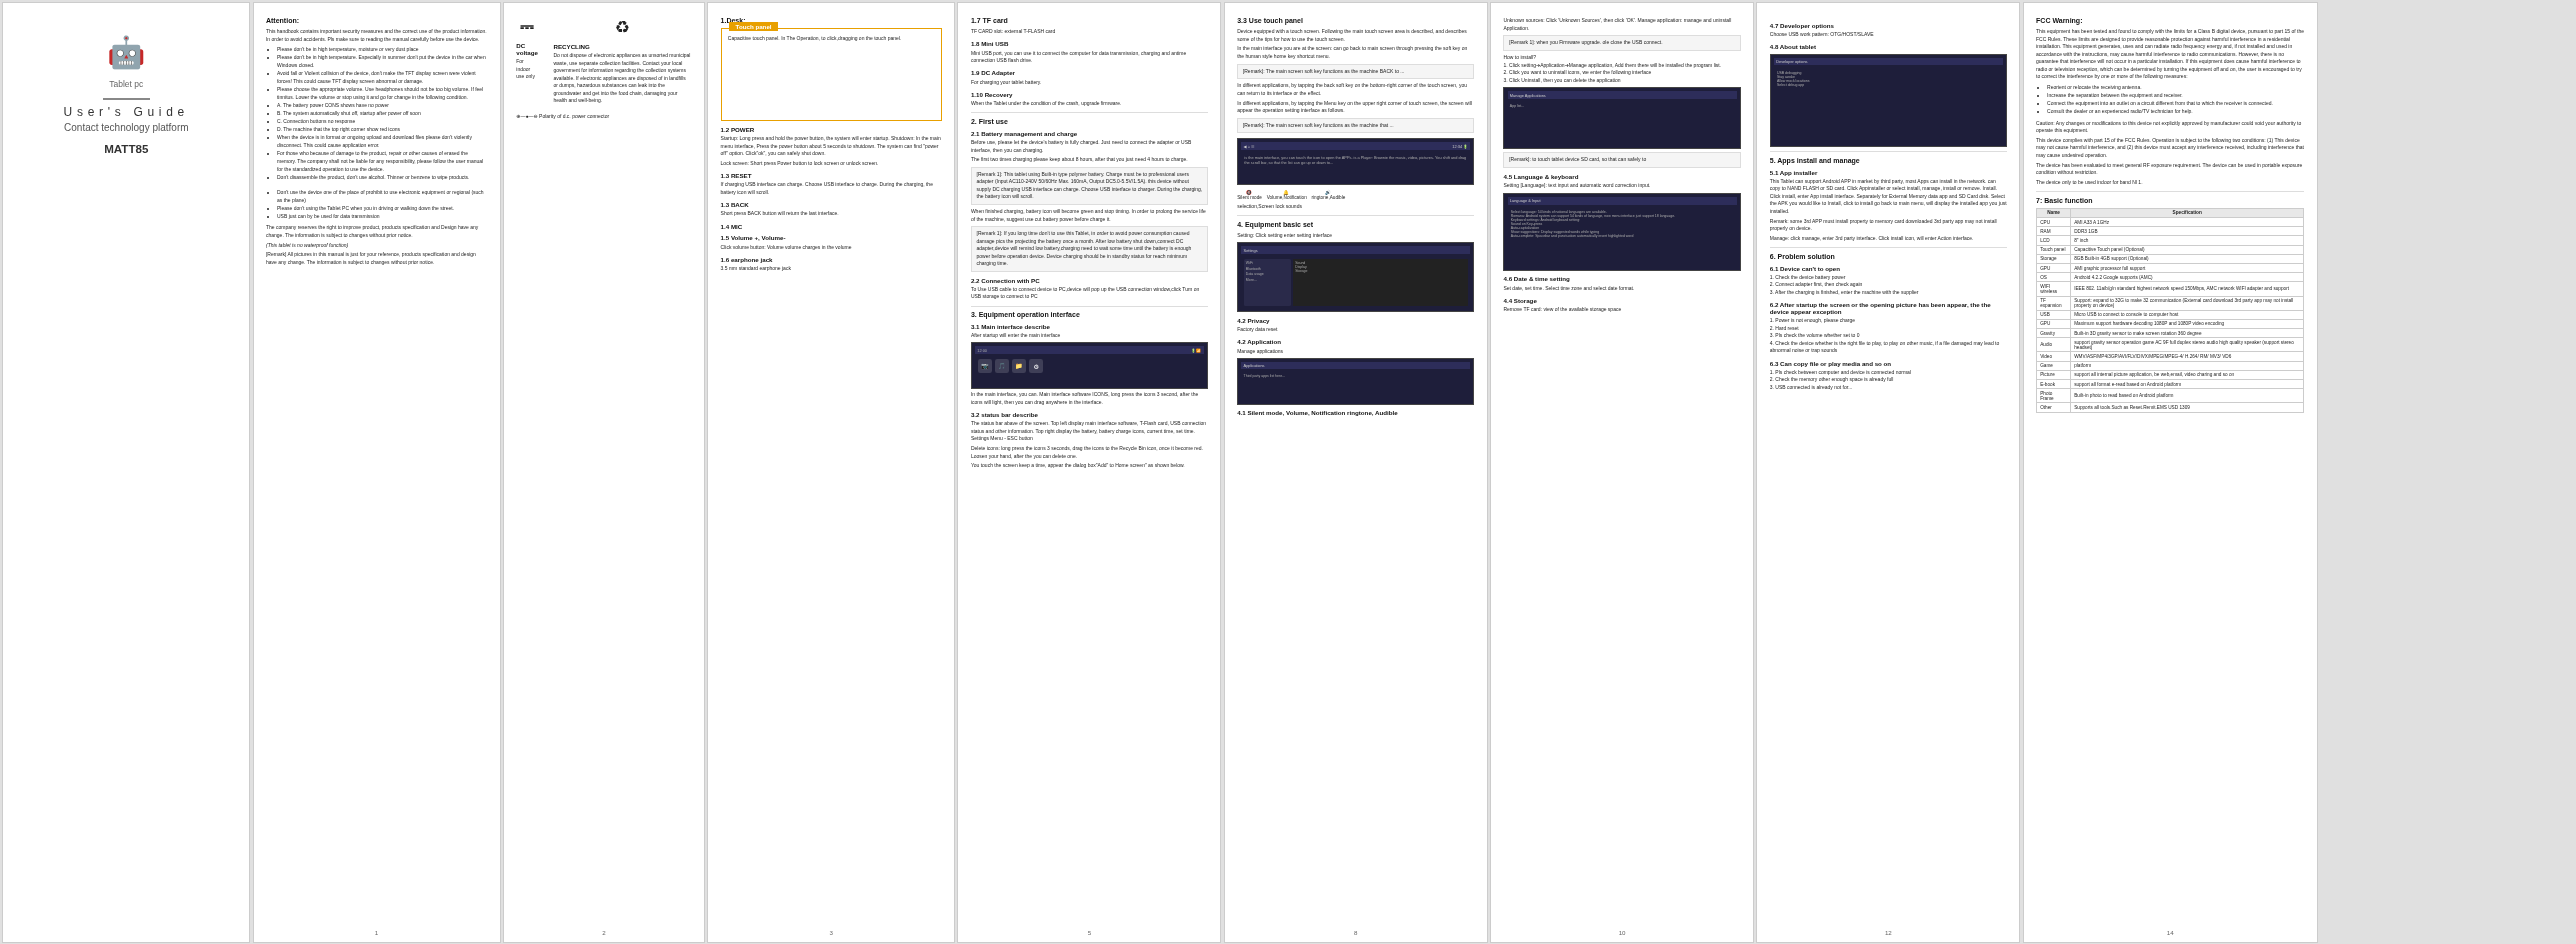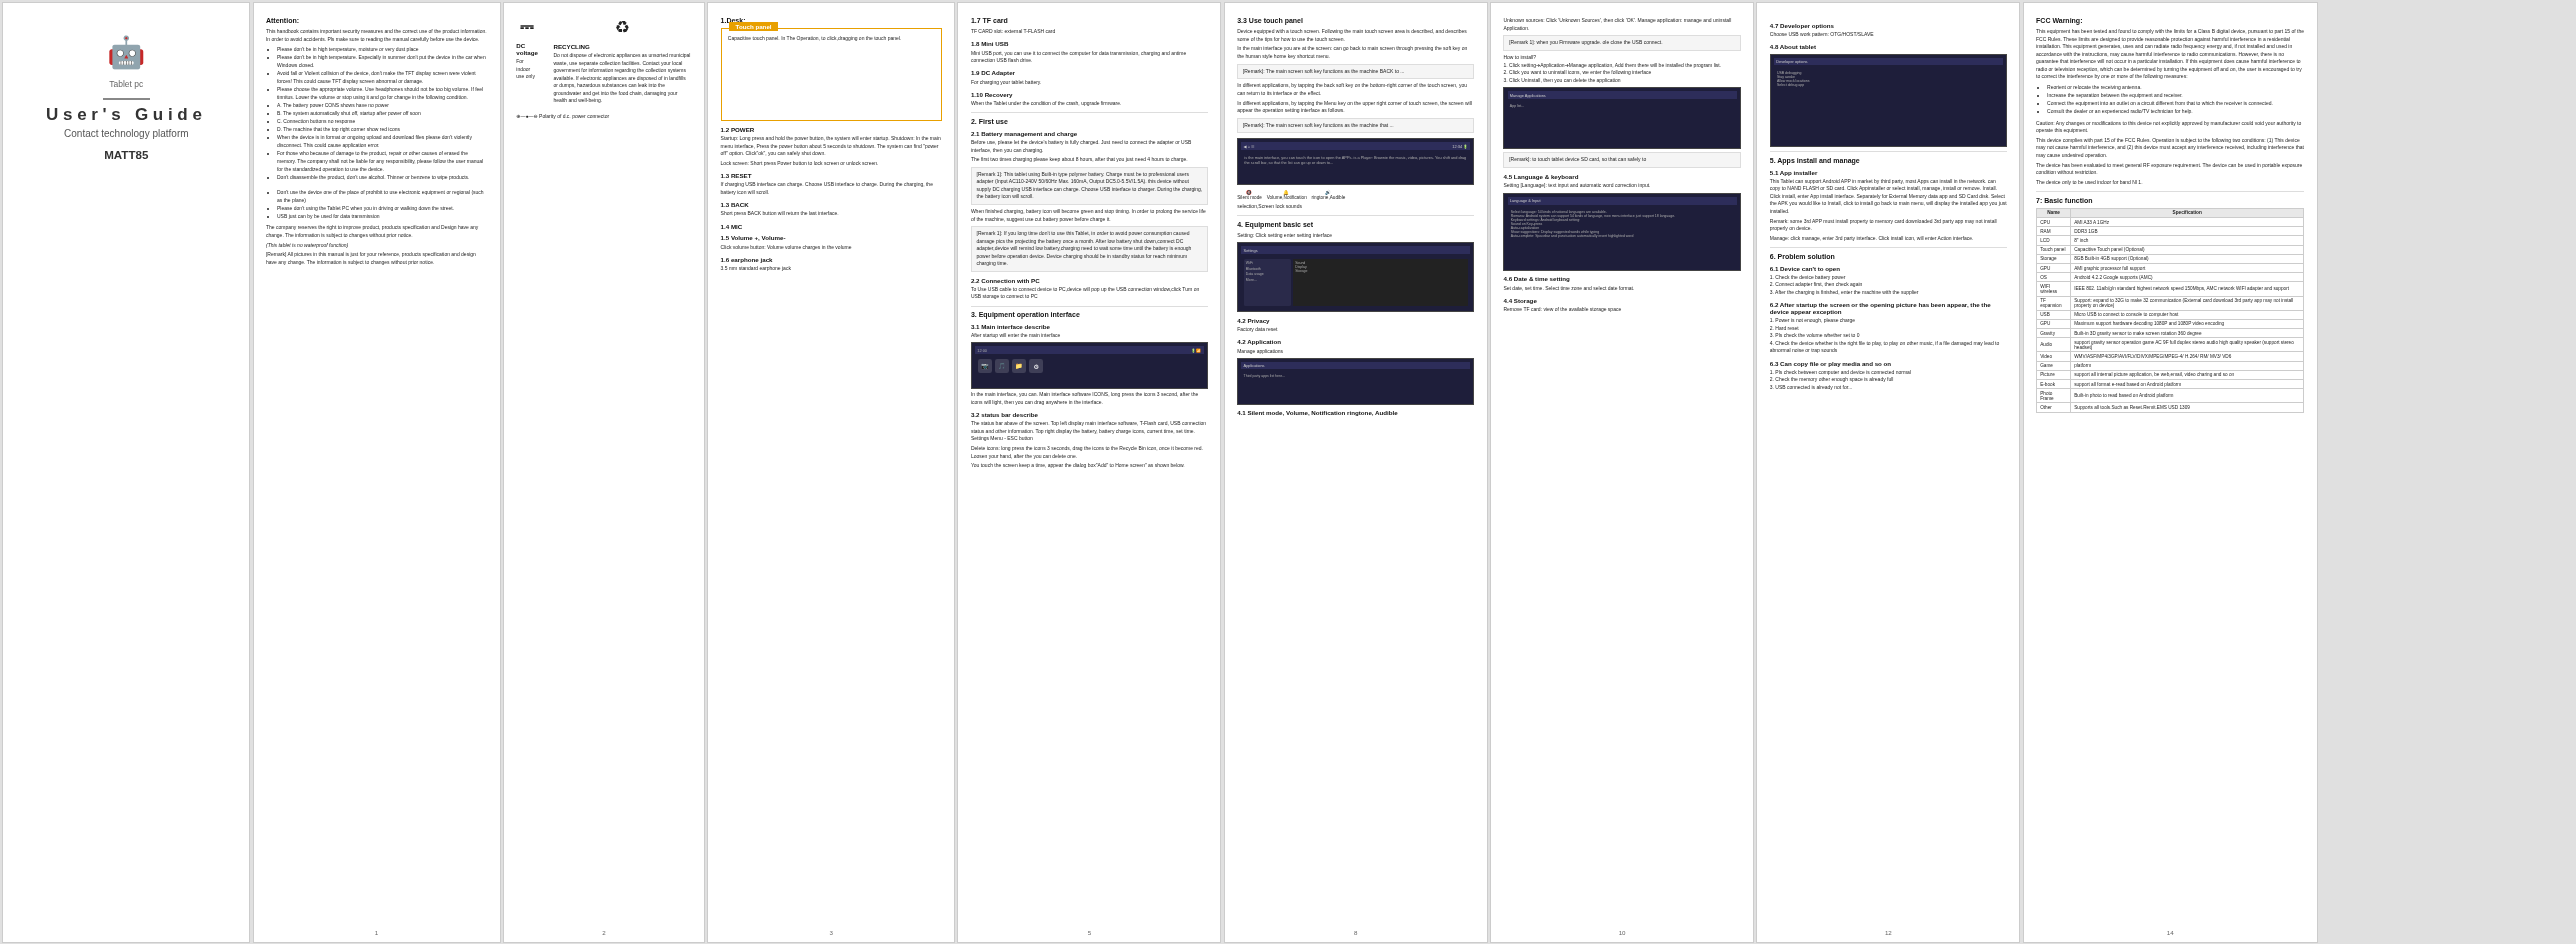--- a/index.html
+++ b/index.html
@@ -35,22 +35,22 @@
     .page-panel.cover {
       max-width: 248px;
       display: flex;
       flex-direction: column;
       align-items: center;
       justify-content: flex-start;
       padding-top: 23px;
     }
 
     .cover-title {
-      font-size: 17px;
-      font-weight: bold;
+      font-size: 12px;
+      font-weight: normal;
       letter-spacing: 4.7px;
       color: #333;
       text-align: center;
       margin-bottom: 3.1px;
     }
     .cover-subtitle {
       font-size: 10px;
       color: #555;
       text-align: center;
       margin-bottom: 1.6px;

